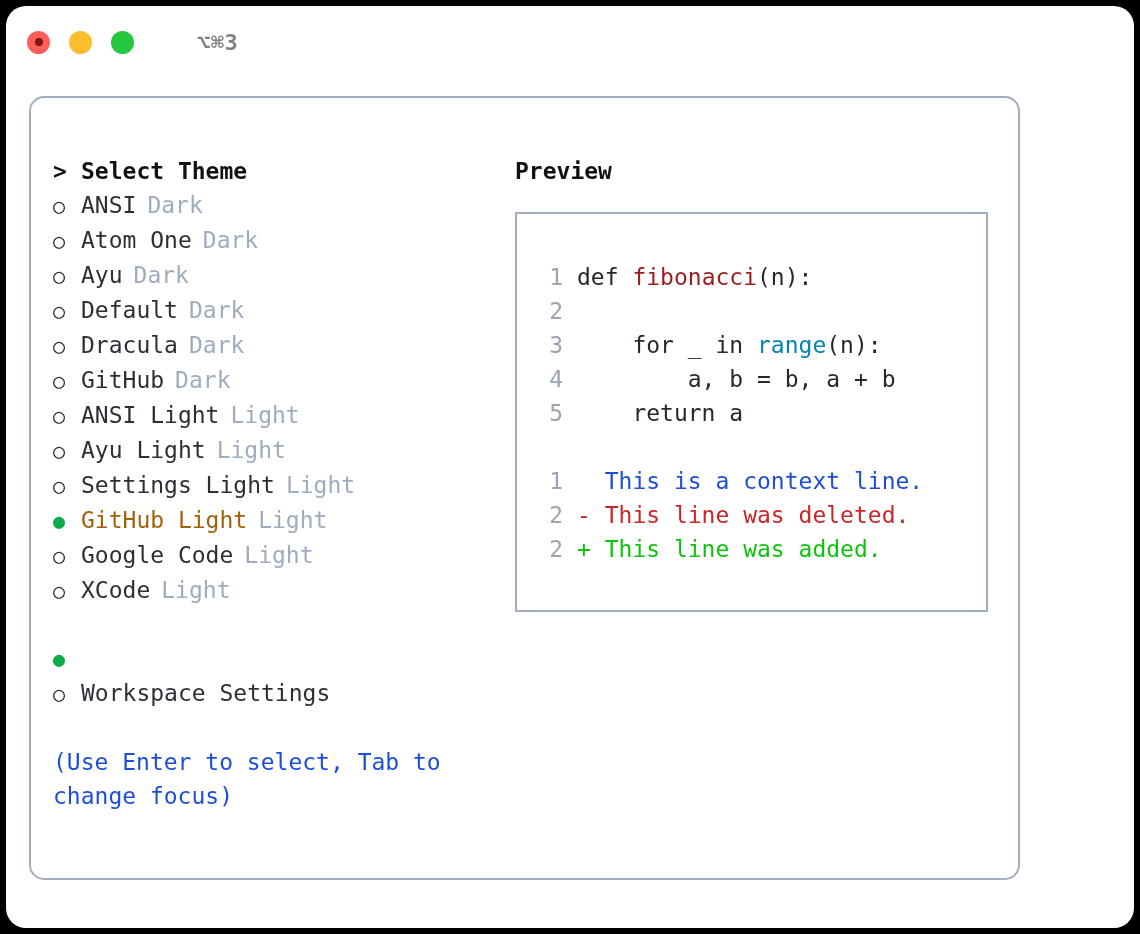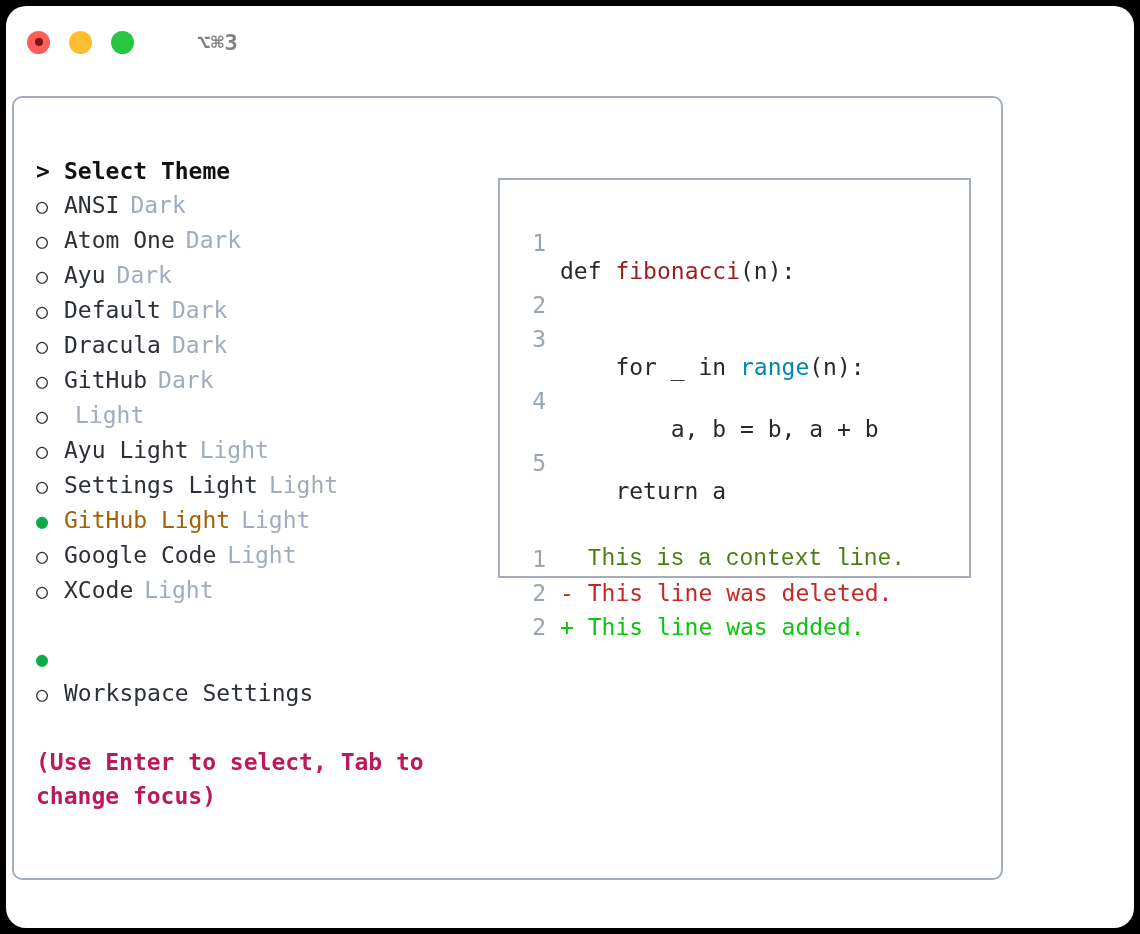--- a/index.html
+++ b/index.html
@@ -68,26 +68,26 @@
     font-size: 22px;
     font-weight: bold;
     color: #808080;
     letter-spacing: 0.5px;
     white-space: nowrap;
   }
 
   
   .panel {
     position: absolute;
-    left: 6px;
+    left: 23px;
     top: 90px;
     width: 991px;
     height: 784px;
     border: 2px solid #a3adbe;
-    border-radius: 10px;
+    border-radius: 15px;
     box-sizing: border-box;
   }
 
   .columns {
     position: absolute;
     left: 0;
     top: 0;
     width: 100%;
     height: 100%;
   }
@@ -143,23 +143,22 @@
     white-space: pre;
     padding-left: 28px;
   }
 
   .spacer-lg { height: 34px; }
 
   .hint {
     margin-top: 34px;
     font-size: 23px;
     line-height: 34px;
-    color: #be185d;
+    color: #1d4ed8;
     width: 420px;
-    font-weight: bold;
   }
 
   
   .right-col {
     position: absolute;
     left: 484px;
     top: 56px;
     width: 480px;
   }
   .preview-head {
@@ -182,29 +181,29 @@
     font-size: 23px;
     line-height: 34px;
     white-space: pre;
   }
   .lineno {
     flex: 0 0 46px;
     text-align: right;
     padding-right: 14px;
     color: #9aa5b1;
   }
-  .code-text { color: #24292e; margin-top: 28px; }
+  .code-text { color: #24292e; }
 
   .tok-func   { color: #9b1c1c; }
   .tok-num    { color: #0a7d7d; }
   .tok-call   { color: #0086b3; }
   .tok-plain  { color: #24292e; }
 
   .diff-gap { height: 34px; }
-  .diff-context { color: #4d7c0f; font-family: Liberation Mono, monospace; }
+  .diff-context { color: #1d4ed8; }
   .diff-del     { color: #c62828; }
   .diff-add     { color: #0ec30e; }
 </style>
 </head>
 <body>
 
 <div class="window">
 
   <div class="titlebar">
     <div class="lights">
@@ -222,40 +221,41 @@
 
         <div class="list-head"><span class="caret">&gt;</span><span>Select Theme</span></div>
 
         <div id="theme-options">
             <div class="opt"><span class="marker">○</span><span class="opt-label">ANSI</span><span class="badge">Dark</span></div>
             <div class="opt"><span class="marker">○</span><span class="opt-label">Atom One</span><span class="badge">Dark</span></div>
             <div class="opt"><span class="marker">○</span><span class="opt-label">Ayu</span><span class="badge">Dark</span></div>
             <div class="opt"><span class="marker">○</span><span class="opt-label">Default</span><span class="badge">Dark</span></div>
             <div class="opt"><span class="marker">○</span><span class="opt-label">Dracula</span><span class="badge">Dark</span></div>
             <div class="opt"><span class="marker">○</span><span class="opt-label">GitHub</span><span class="badge">Dark</span></div>
-            <div class="opt"><span class="marker">○</span><span class="badge">Light</span></div>
+            <div class="opt"><span class="marker">○</span><span class="opt-label">ANSI Light</span><span class="badge">Light</span></div>
             <div class="opt"><span class="marker">○</span><span class="opt-label">Ayu Light</span><span class="badge">Light</span></div>
             <div class="opt"><span class="marker">○</span><span class="opt-label">Settings Light</span><span class="badge">Light</span></div>
             <div class="opt selected"><span class="marker">●</span><span class="opt-label">GitHub Light</span><span class="badge">Light</span></div>
             <div class="opt"><span class="marker">○</span><span class="opt-label">Google Code</span><span class="badge">Light</span></div>
             <div class="opt"><span class="marker">○</span><span class="opt-label">XCode</span><span class="badge">Light</span></div>
           </div>
 
         <div class="spacer-lg"></div>
 
 
         <div id="apply-options">
             <div class="opt selected"><span class="marker">●</span></div>
             <div class="opt"><span class="marker">○</span><span class="opt-label">Workspace Settings</span></div>
           </div>
 
         <div class="hint">(Use Enter to select, Tab to change focus)</div>
       </div>
 
       <div class="right-col">
+        <div class="preview-head">Preview</div>
         <div class="preview-box">
           <div id="code-block">
               <div class="code-line"><span class="lineno">1</span><span class="code-text"><span class="tok-plain">def </span><span class="tok-func">fibonacci</span><span class="tok-plain">(n):</span></span></div>
               <div class="code-line"><span class="lineno">2</span></div>
               <div class="code-line"><span class="lineno">3</span><span class="code-text"><span class="tok-plain">    for _ in </span><span class="tok-call">range</span><span class="tok-plain">(n):</span></span></div>
               <div class="code-line"><span class="lineno">4</span><span class="code-text"><span class="tok-plain">        a, b = b, a + b</span></span></div>
               <div class="code-line"><span class="lineno">5</span><span class="code-text"><span class="tok-plain">    return a</span></span></div>
             </div>
           <div class="diff-gap"></div>
           <div id="diff-block">

